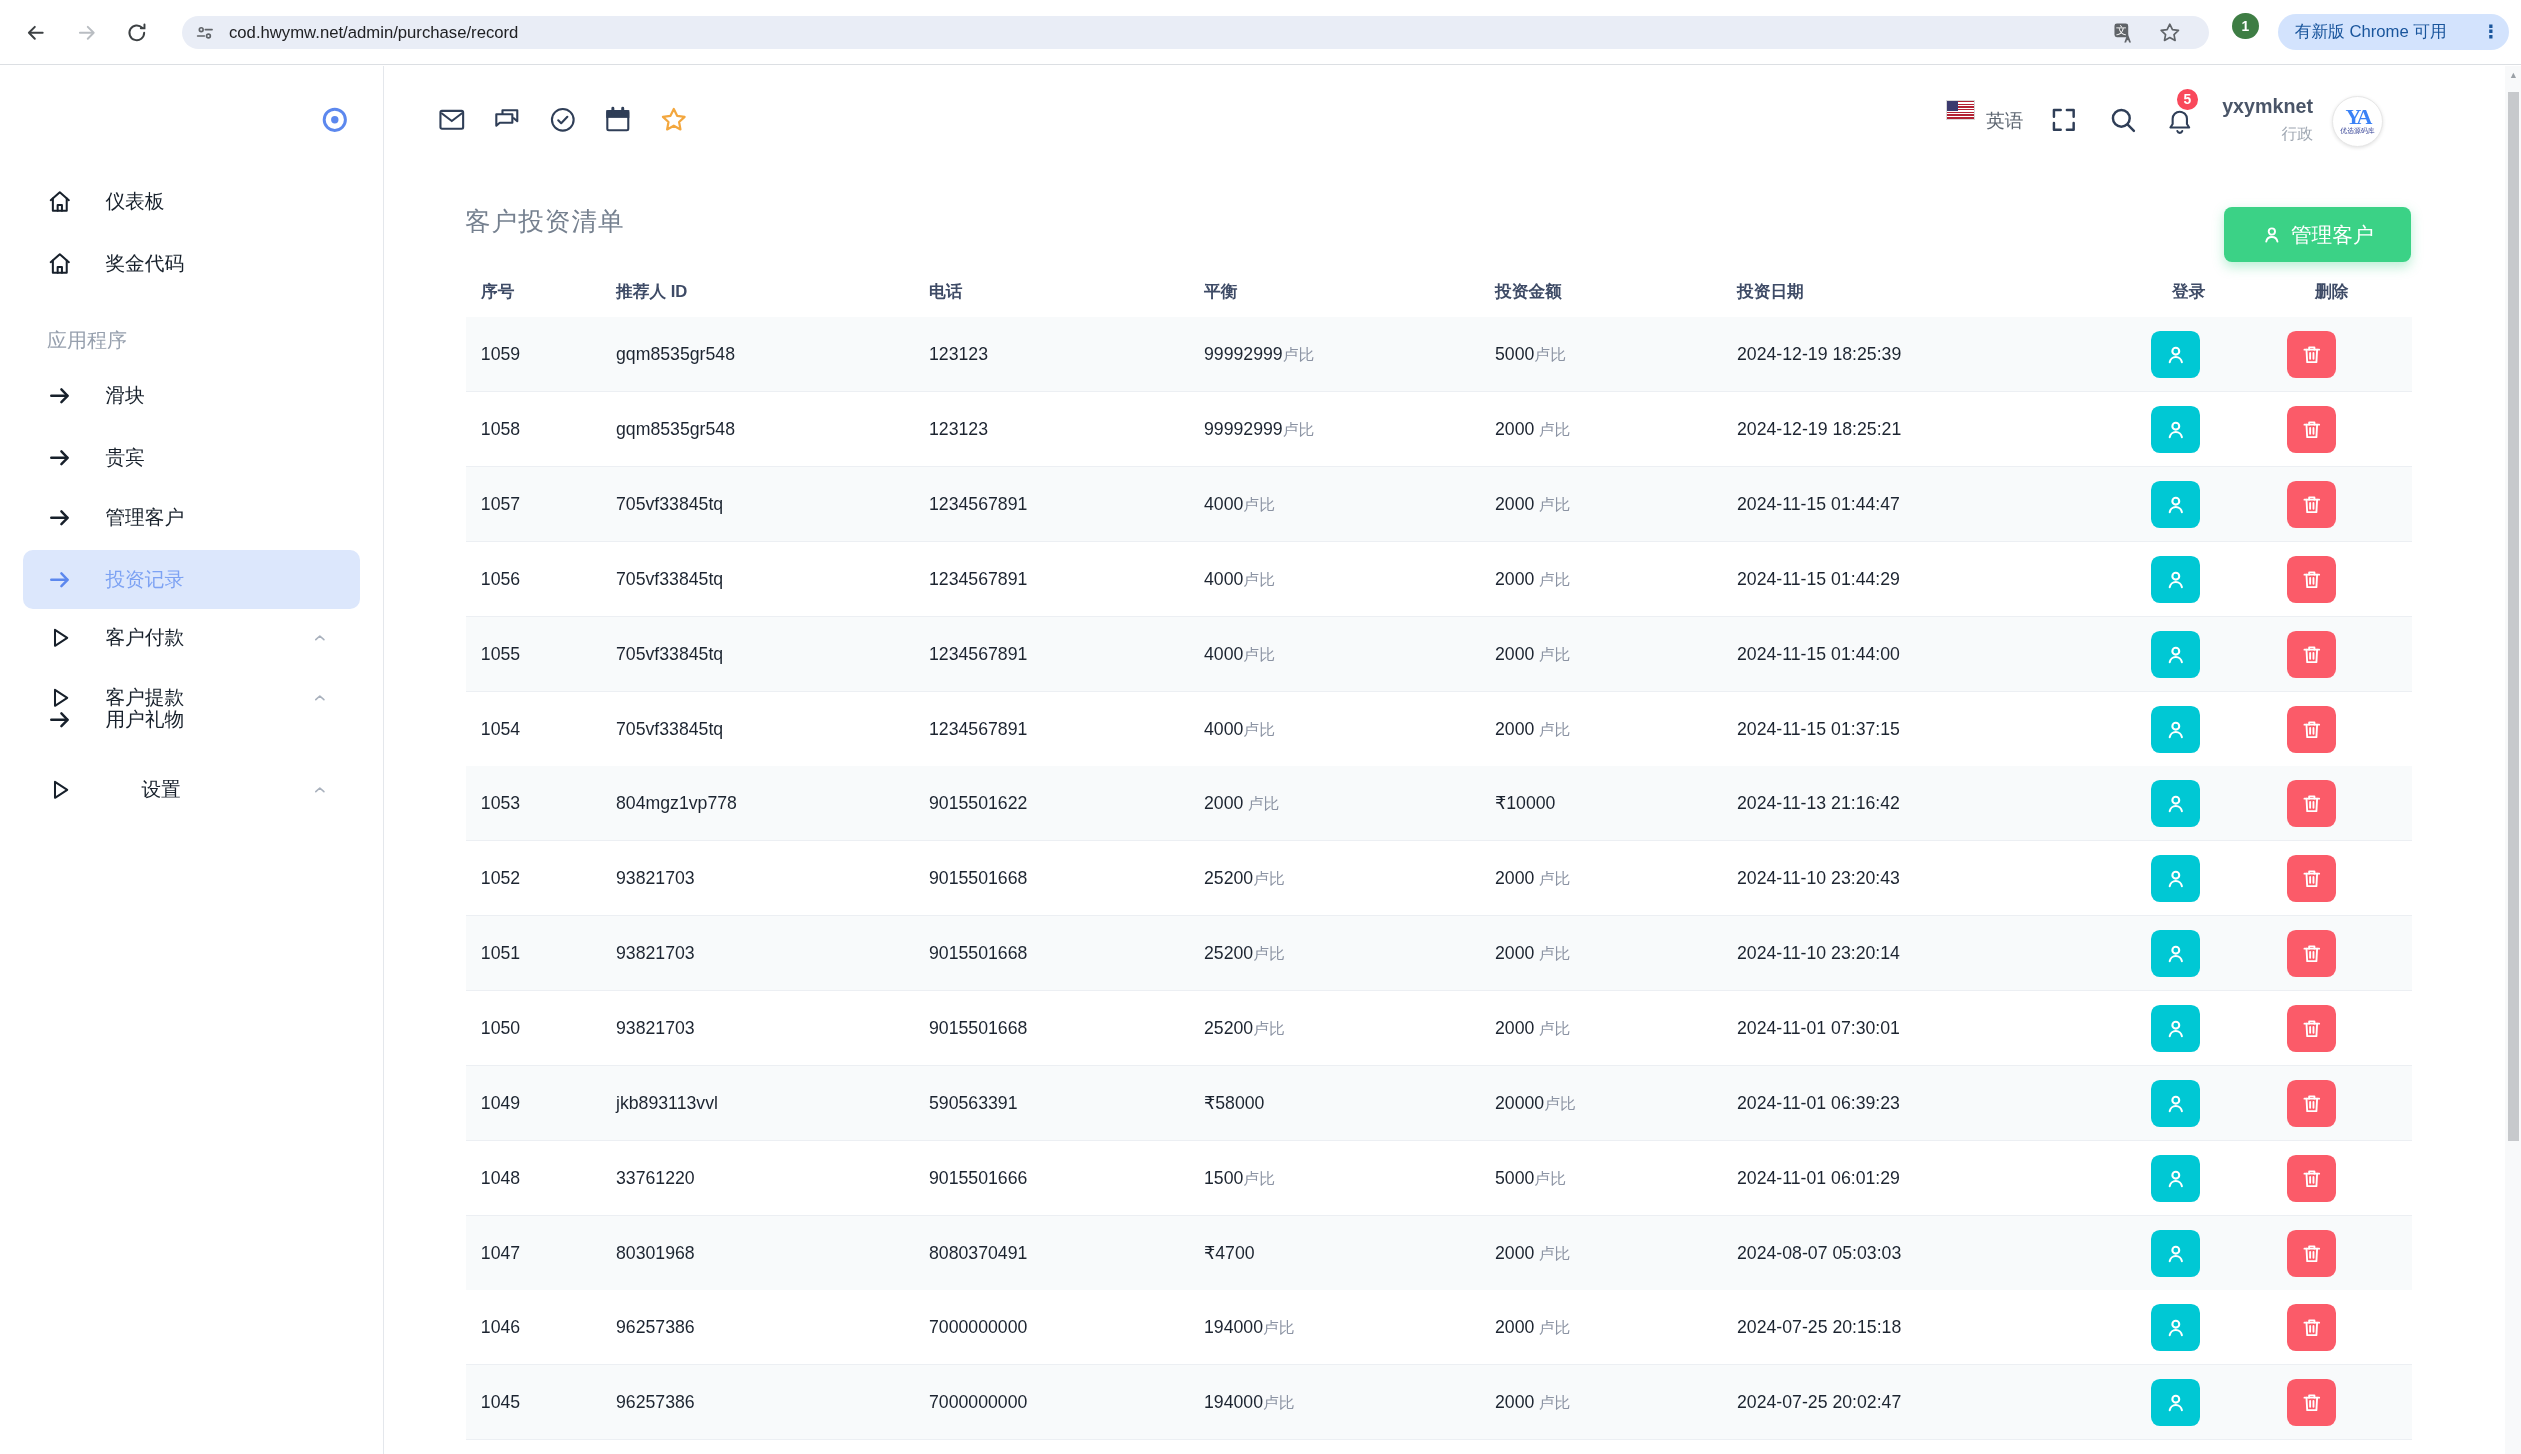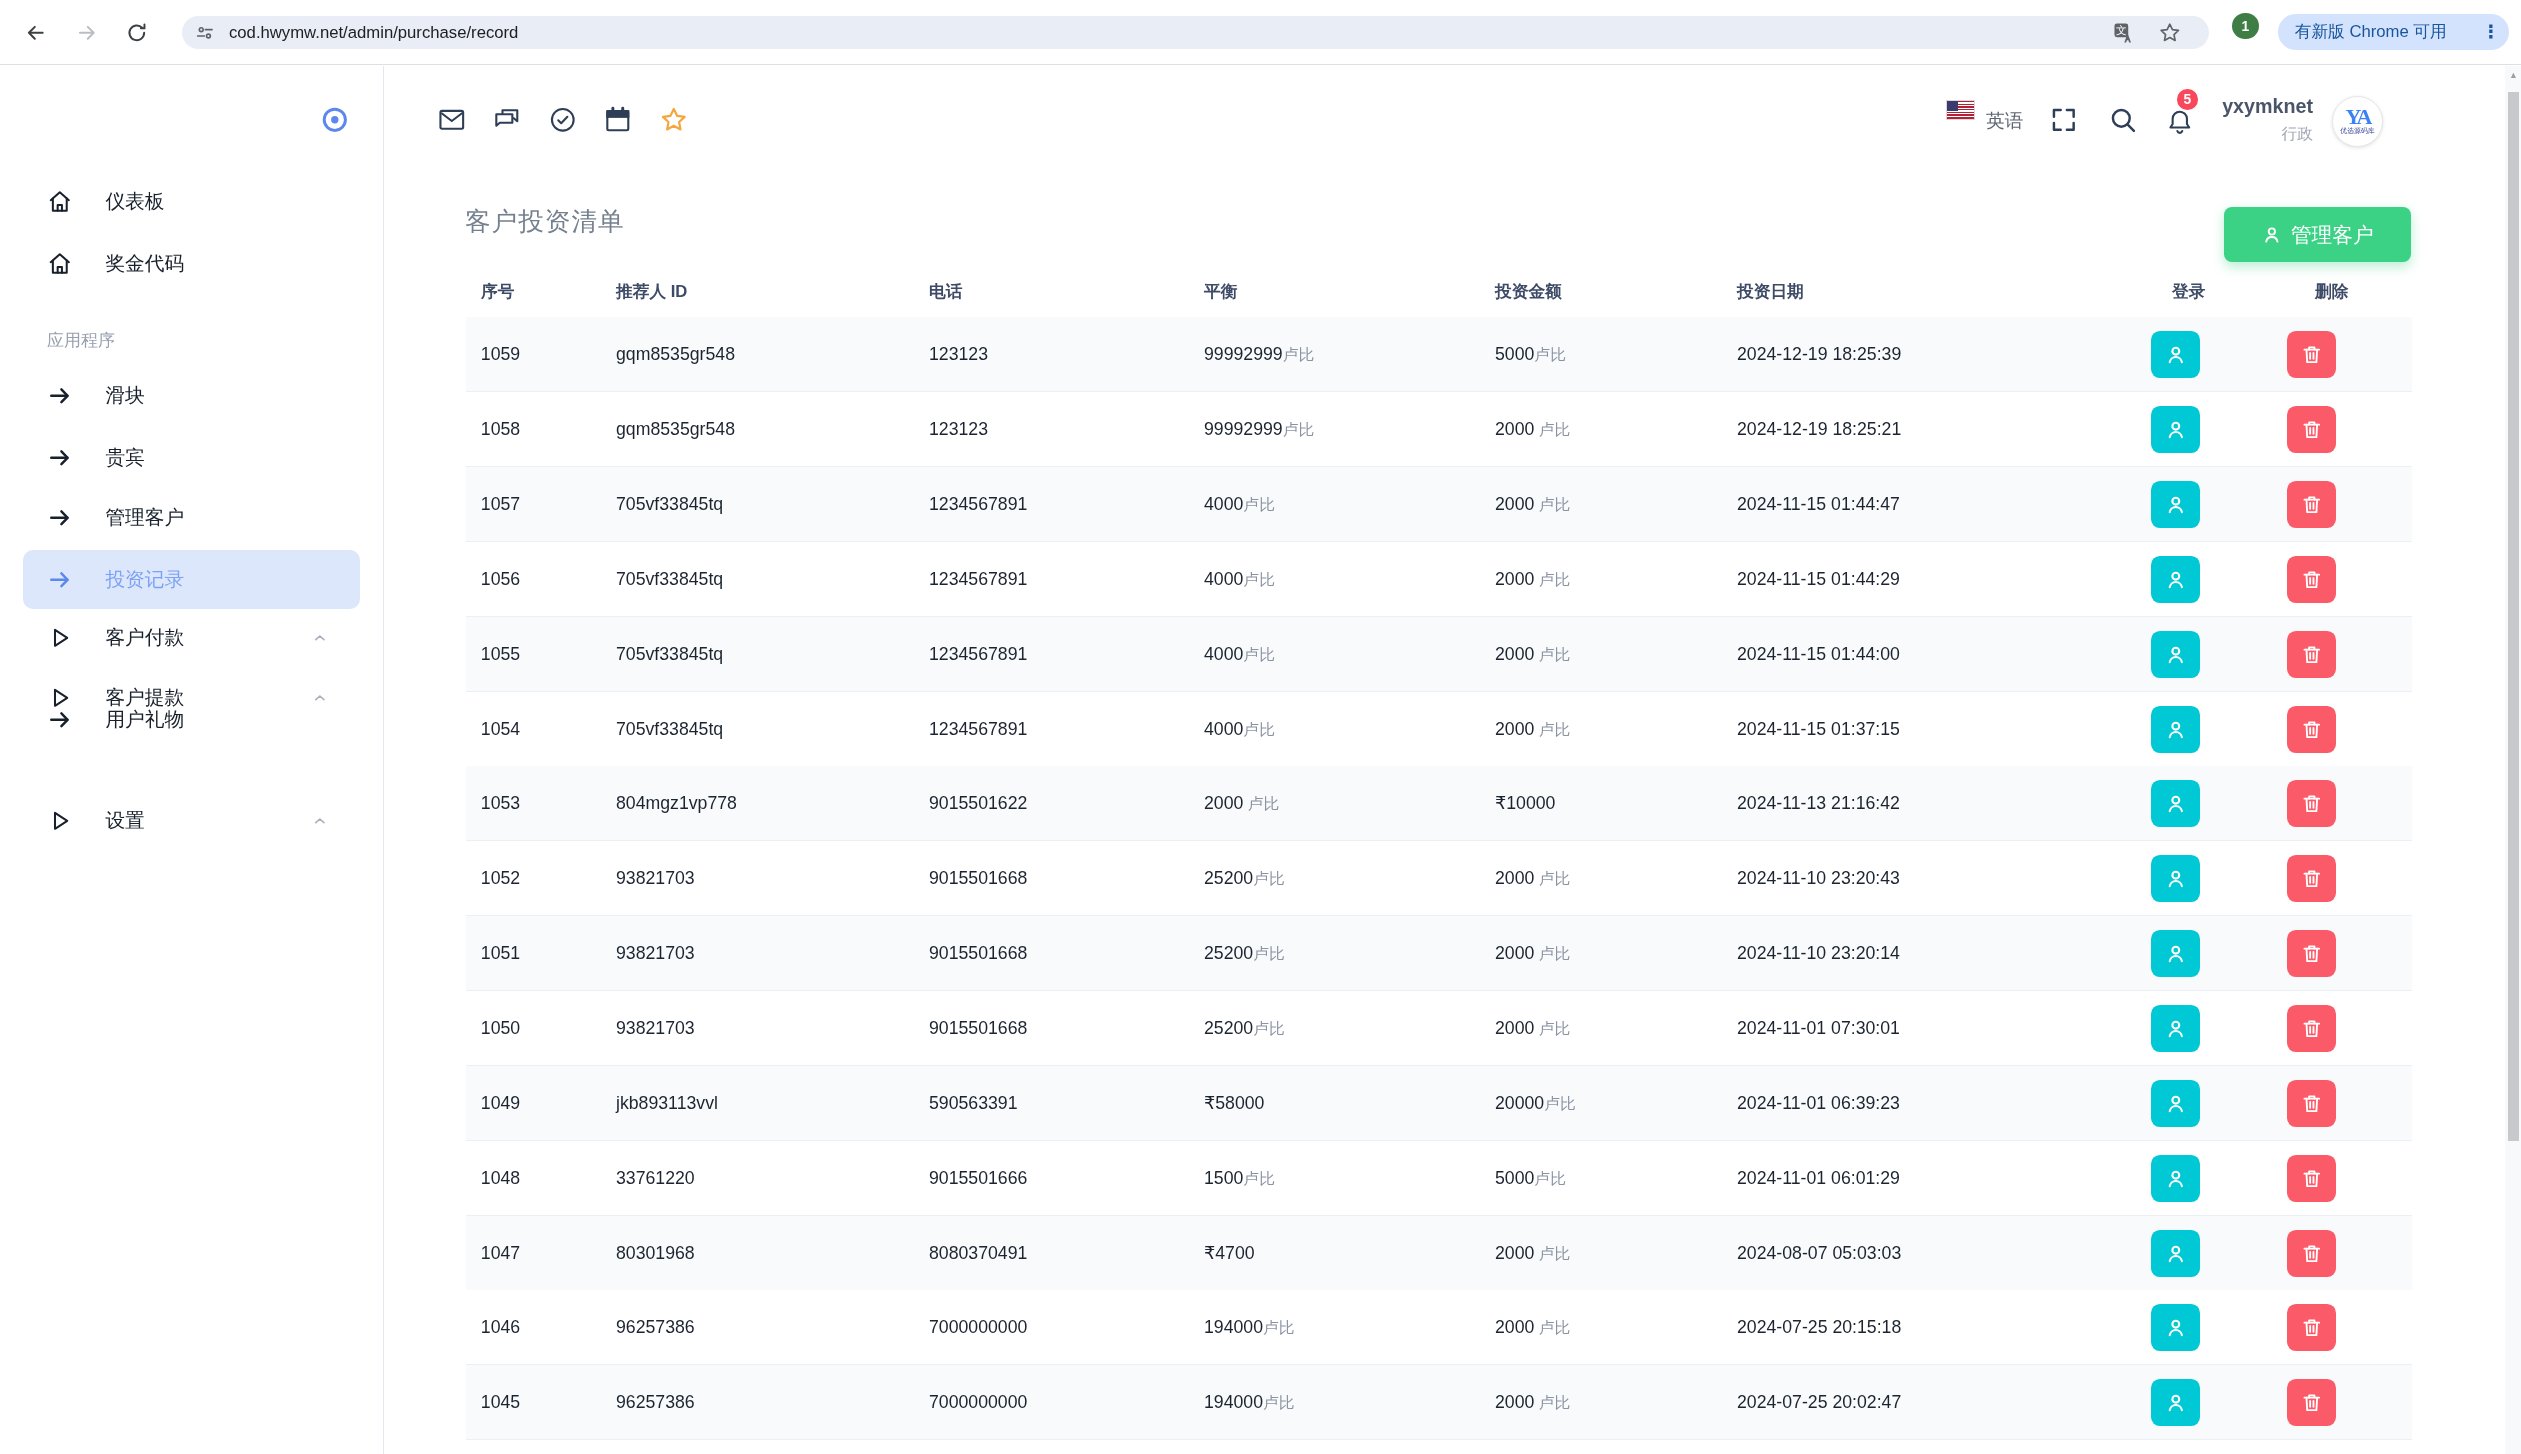--- a/index.html
+++ b/index.html
@@ -30,21 +30,21 @@
   
   #sidebar { position:absolute; left:0; top:66px; width:384px; height:1389px; background:#fff; border-right:1px solid #e4e7ec; }
   #sidebar-toggle { position:absolute; left:320px; top:39px; width:29.6px; height:29.6px; color:#5c88ee; }
   #sidebar-toggle svg { width:29.6px; height:29.6px; }
   .side-item { position:absolute; left:22.7px; width:337px; height:59px; display:flex; align-items:center; padding-left:24.6px; border-radius:9.9px; color:#17202b; }
   .side-item .s-ic { width:25.6px; height:25.6px; margin-right:32.5px; color:#17202b; flex:none; }
   .side-item .s-ic svg { width:25.6px; height:25.6px; }
   .side-item .s-lbl { font-size:19.7px; }
   .side-item.active { background:var(--active_blue_bg); color:var(--active_blue); }
   .side-item.active .s-ic { color:#5c88ee; }
-  .side-section { position:absolute; left:47px; height:31.5px; line-height:31.5px; font-size:17px; color:#97a0ae; }
+  .side-section { position:absolute; left:47px; height:31.5px; line-height:31.5px; font-size:20px; color:#97a0ae; }
   .s-chev { position:absolute; right:31.5px; width:17.7px; height:17.7px; color:#a9b1bd; }
   .s-chev svg { width:17.7px; height:17.7px; }
 
   
   .hdr-ic { position:absolute; top:103px; width:33px; height:33px; color:var(--navy_icon); display:flex; align-items:center; justify-content:center; }
   .hdr-ic svg { width:29.6px; height:29.6px; }
   #hdr-star { color:var(--star_orange); }
   #flag { position:absolute; left:1947px; top:101px; width:26.6px; height:17.7px; background:repeating-linear-gradient(to bottom,#b22234 0 1.4px,#fff 1.4px 2.7px); box-shadow:0 0 0 1px #d8d8d8; }
   #flag::after { content:""; position:absolute; left:0; top:0; width:11.3px; height:9.6px; background:#3c3b6e; }
   #lang-label { position:absolute; left:1986px; top:108px; font-size:18.7px; color:#5c6570; }
@@ -228,21 +228,21 @@
       </div>
       <div class="side-item" style="top: 624px;">
         <span class="s-ic">
           <svg viewBox="0 0 24 24" fill="none" stroke="currentColor" stroke-width="2.3" stroke-linecap="round" stroke-linejoin="round">
             <path d="M4 12h15"></path>
             <path d="M13.5 6l5.8 6-5.8 6"></path>
           </svg>
         </span>
         <span class="s-lbl">用户礼物</span>
       </div>
-      <div class="side-item" style="top: 725px;">
+      <div class="side-item" style="top: 694px; gap: 36px;">
         <span class="s-ic">
           <svg viewBox="0 0 24 24" fill="none" stroke="currentColor" stroke-width="1.9" stroke-linejoin="round">
             <path d="M7.5 4.5L19 12 7.5 19.5z"></path>
           </svg>
         </span>
         <span class="s-lbl">设置</span>
         <span class="s-chev">
           <svg viewBox="0 0 24 24" fill="none" stroke="currentColor" stroke-width="2.2" stroke-linecap="round" stroke-linejoin="round">
             <path d="M6.5 14.5l5.5-5 5.5 5"></path>
           </svg>

